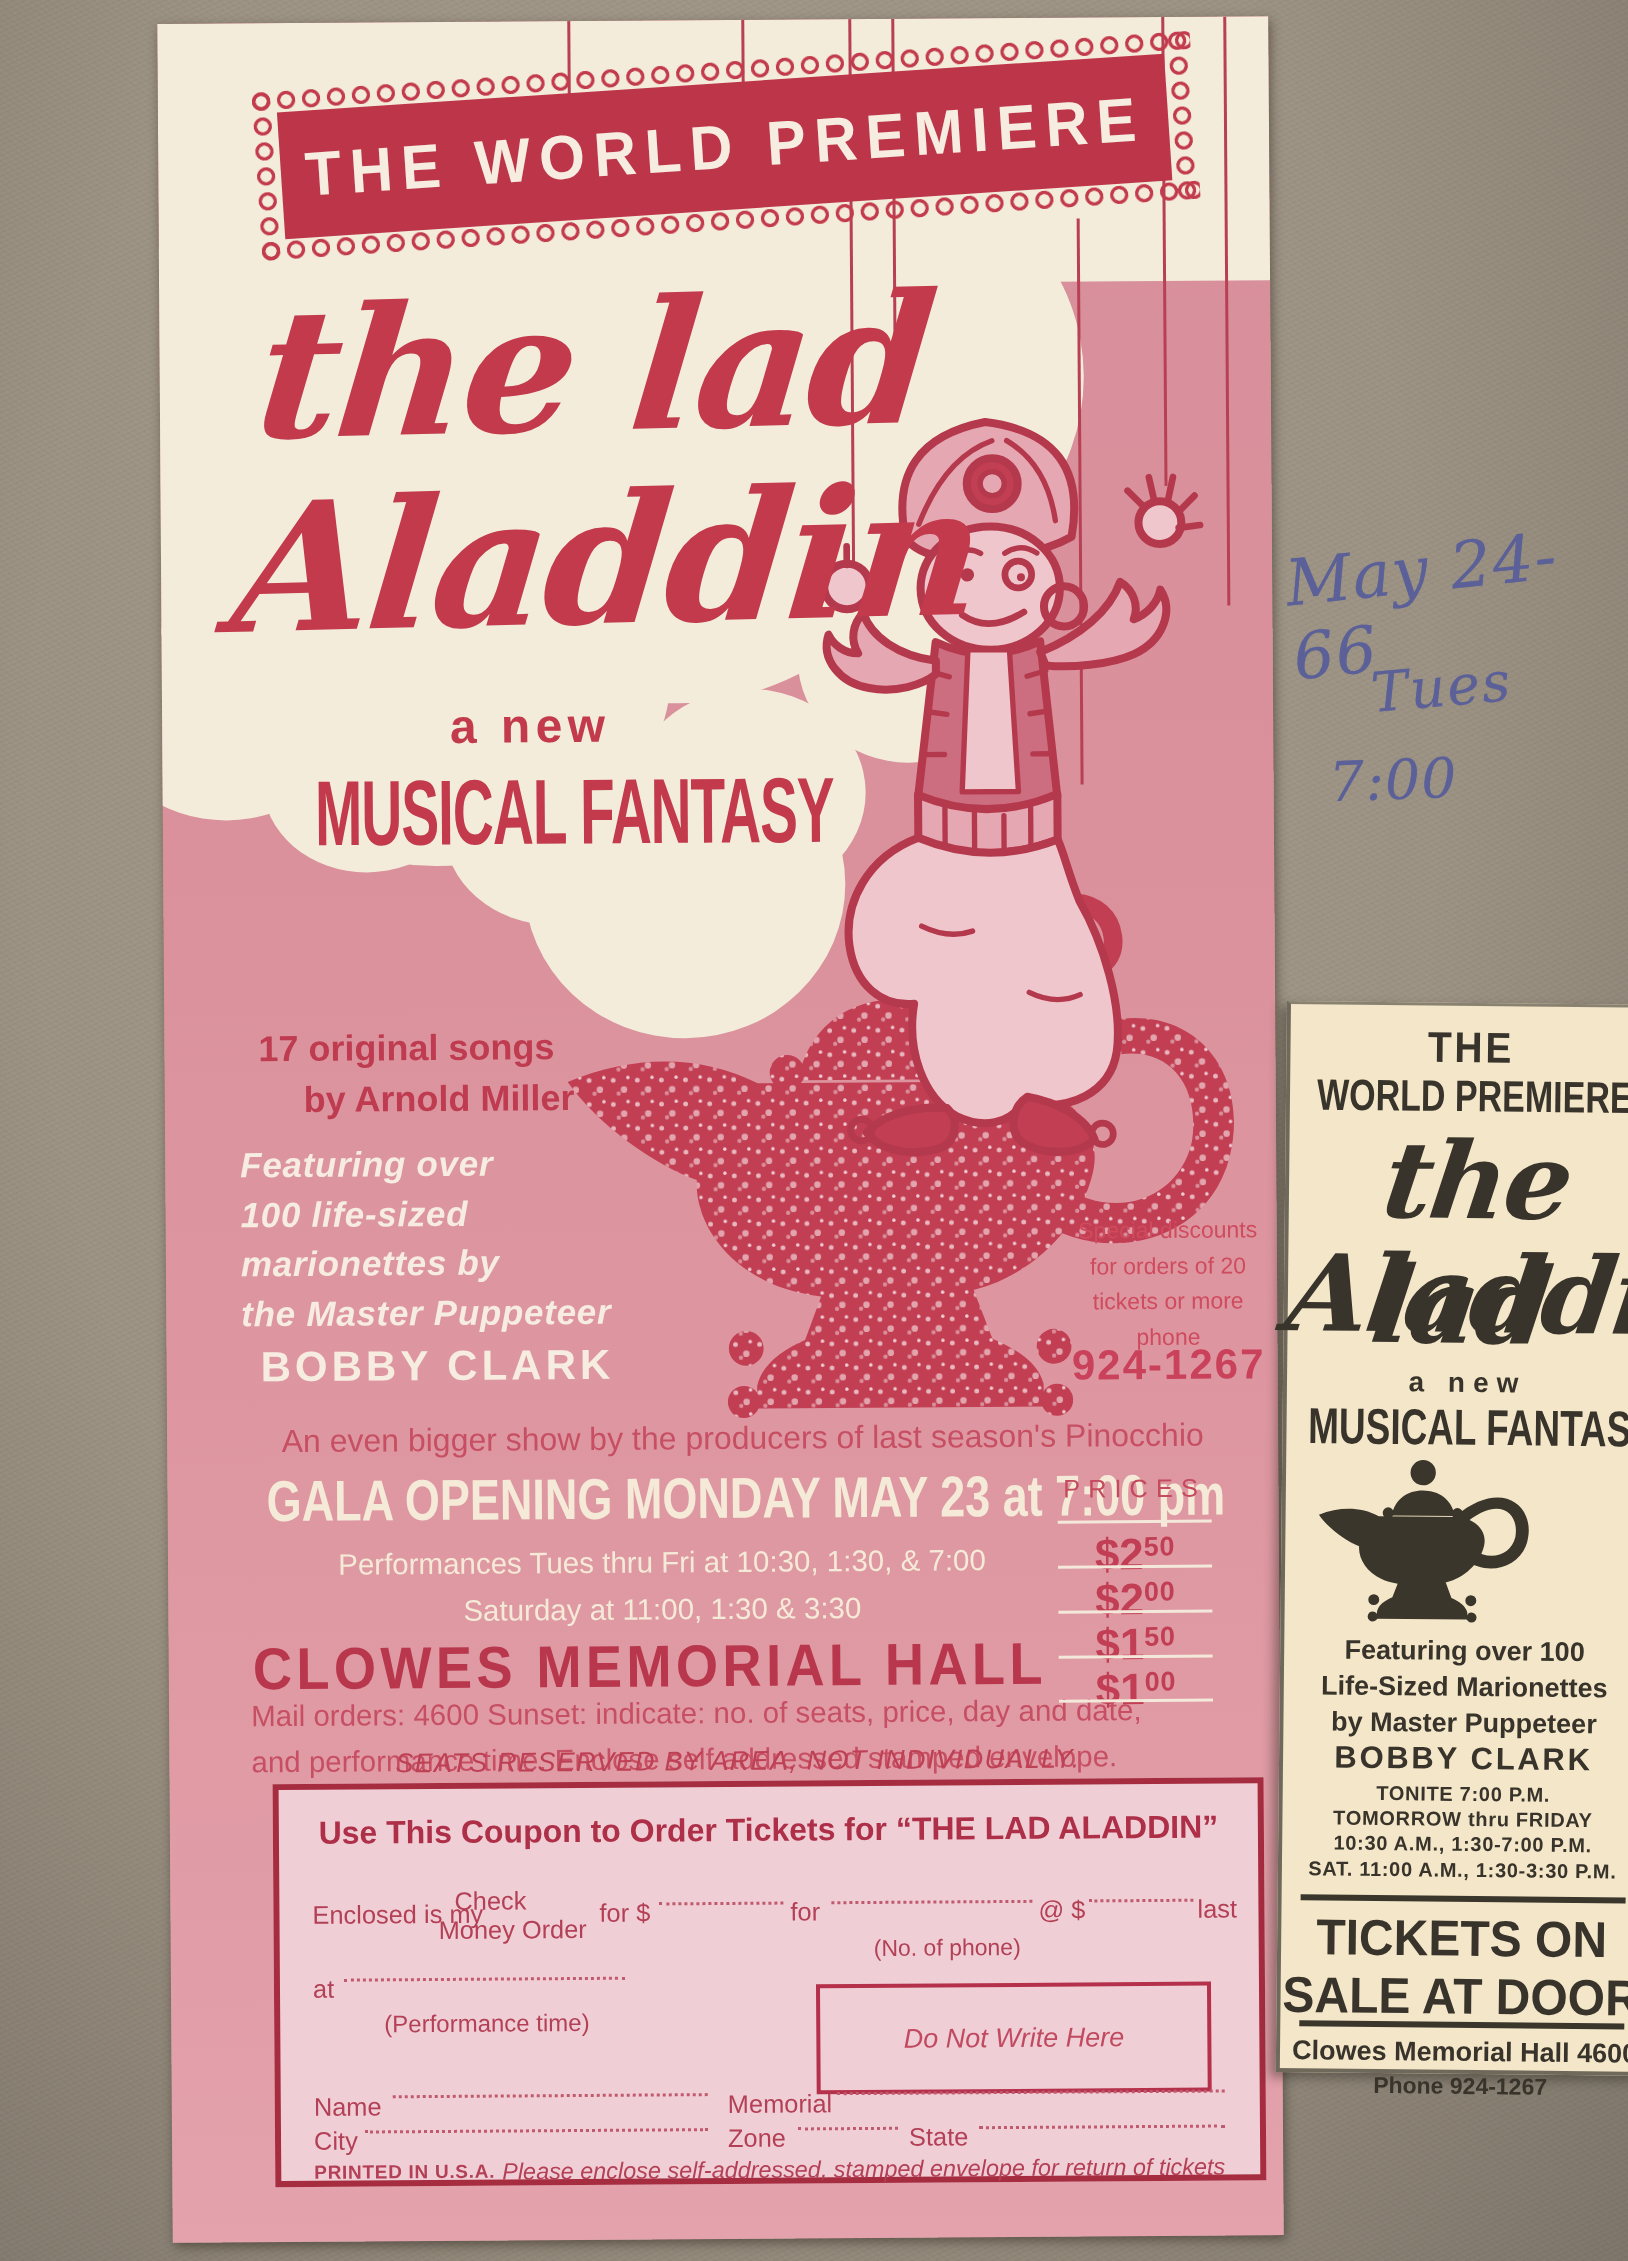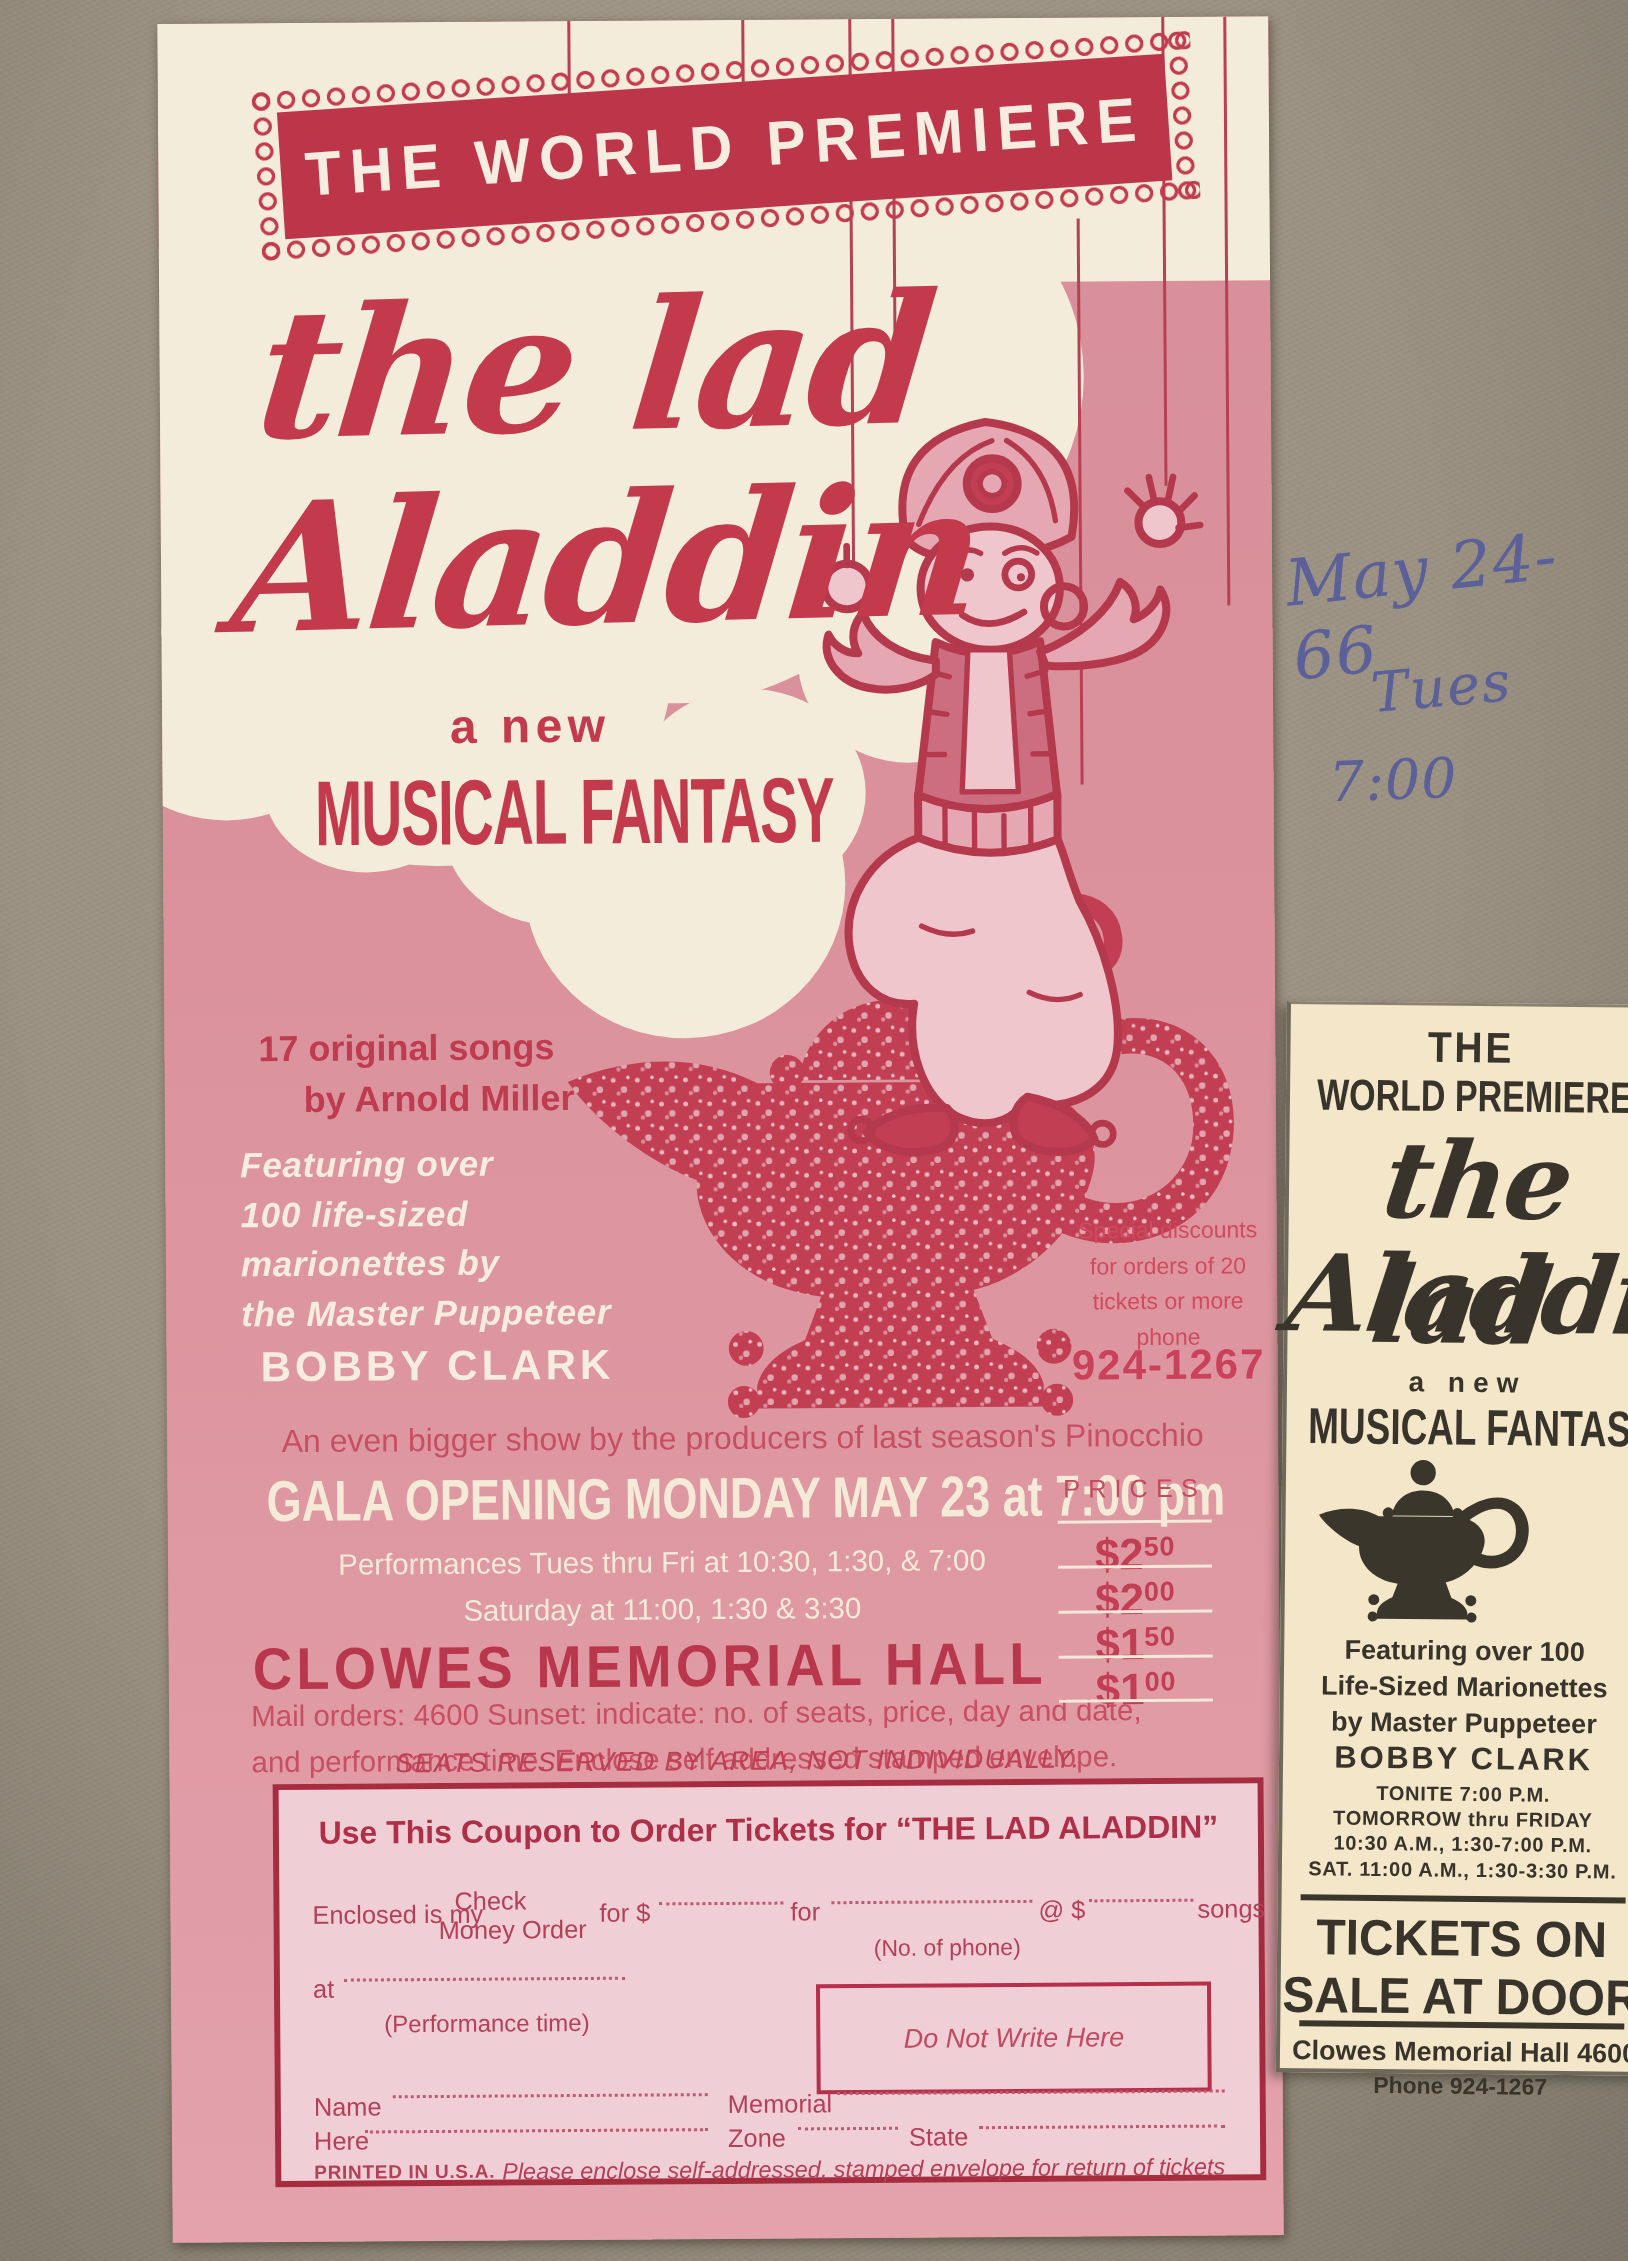--- a/index.html
+++ b/index.html
@@ -290,36 +290,36 @@
       <span class="abs" style="left:33px;top:111px;">Enclosed is my</span>
       <span class="abs" style="left:175px;top:98px;">Check</span>
       <span class="abs" style="left:159px;top:127px;">Money Order</span>
       <span class="abs" style="left:320px;top:111px;">for $</span>
       <div class="lead" style="left:380px;top:91px;width:124px;"></div>
       <span class="abs" style="left:511px;top:111px;">for</span>
       <div class="lead" style="left:552px;top:91px;width:201px;"></div>
       <span class="abs" style="left:594px;top:149px;font-size:23px;">(No. of phone)</span>
       <span class="abs" style="left:759px;top:111px;">@ $</span>
       <div class="lead" style="left:810px;top:91px;width:104px;"></div>
-      <span class="abs" style="left:918px;top:111px;">songs</span>
+      <span class="abs" style="left:918px;top:111px;">last</span>
 
       <span class="abs" style="left:33px;top:185px;">at</span>
       <div class="lead" style="left:64px;top:165px;width:281px;"></div>
       <span class="abs" style="left:104px;top:221px;font-size:24px;">(Performance time)</span>
 
       <div class="dnw">
         <span>Do Not Write Here</span>
       </div>
 
       <span class="abs" style="left:33px;top:303px;">Name</span>
       <div class="lead" style="left:112px;top:282px;width:315px;"></div>
       <span class="abs" style="left:447px;top:303px;">Memorial</span>
       <div class="lead" style="left:556px;top:282px;width:388px;"></div>
 
-      <span class="abs" style="left:33px;top:337px;">Here</span>
+      <span class="abs" style="left:33px;top:337px;">City</span>
       <div class="lead" style="left:84px;top:317px;width:343px;"></div>
       <span class="abs" style="left:447px;top:337px;text-align:right;">Zone</span>
       <div class="lead" style="left:517px;top:317px;width:100px;"></div>
       <span class="abs" style="left:628px;top:337px;">State</span>
       <div class="lead" style="left:698px;top:317px;width:246px;"></div>
 
       <span class="abs cp-printed" style="left:33px;top:372px;">PRINTED IN U.S.A.</span>
       <span class="abs cp-return" style="left:221px;top:370px;">Please enclose self-addressed, stamped envelope for return of tickets</span>
     </div>
   </div>

